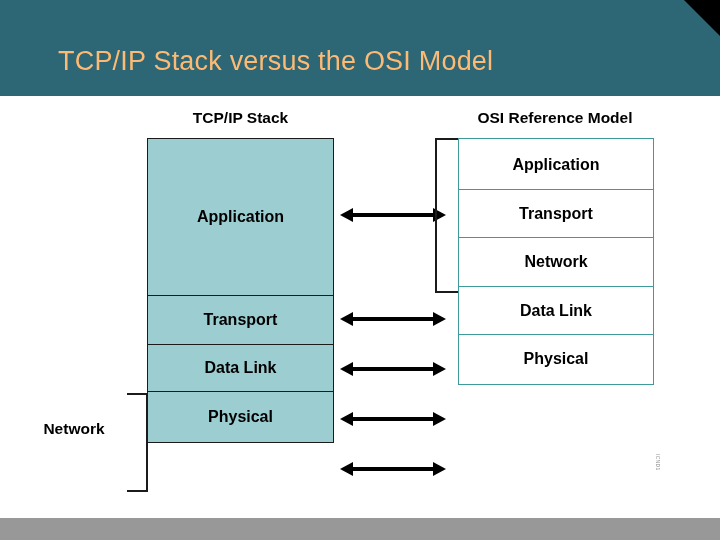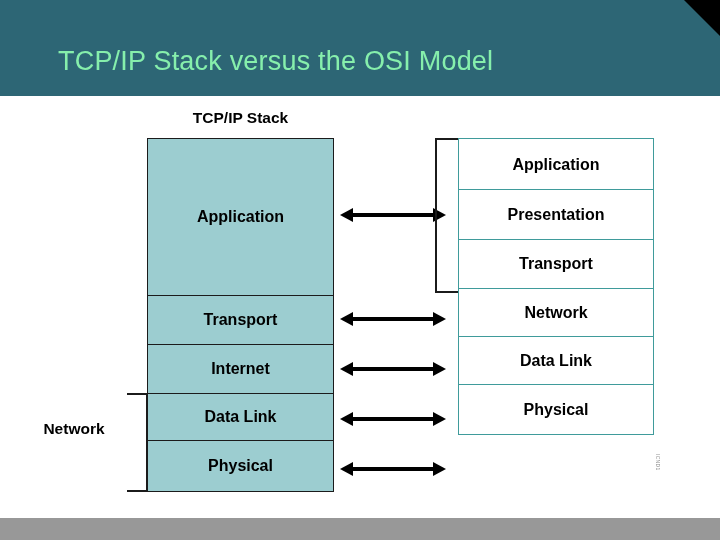--- a/index.html
+++ b/index.html
@@ -28,21 +28,21 @@
     position: absolute;
     right: 0; top: 0;
     width: 0; height: 0;
     border-top: 36px solid #000000;
     border-left: 36px solid transparent;
   }
   #slide-title {
     position: absolute;
     left: 58px;
     top: 46px;
-    color: #86efac;
+    color: #fdba74;
     font-size: 27px;
     font-weight: 400;
     letter-spacing: 0.2px;
     white-space: nowrap;
   }
 
   
   #slide-body {
     position: absolute;
     left: 0; top: 96px;
@@ -212,25 +212,25 @@
 <body>
 
 <div id="slide-header">
   <div id="header-corner"></div>
   <div id="slide-title">TCP/IP Stack versus the OSI Model</div>
 </div>
 
 <div id="slide-body">
 
   <div class="col-heading" id="tcpip-heading">TCP/IP Stack</div>
+  <div class="col-heading" id="osi-heading">OSI Reference Model</div>
 
   <div id="tcpip-stack">
     <div class="tcp-box" id="tcp-application">Application</div>
     <div class="tcp-box" id="tcp-transport">Transport</div>
-    <div class="tcp-box" id="tcp-internet">Internet</div>
     <div class="tcp-box" id="tcp-datalink">Data Link</div>
     <div class="tcp-box" id="tcp-physical">Physical</div>
   </div>
 
   <div id="network-access-bracket"></div>
   <div id="network-access-label">
     <div>Network</div>
   </div>
 
   <div class="arrow" id="arrow-application">
@@ -256,21 +256,20 @@
   <div class="arrow" id="arrow-physical">
     <span class="head-left"></span>
     <span class="shaft"></span>
     <span class="head-right"></span>
   </div>
 
   <div id="osi-upper-bracket"></div>
 
   <div id="osi-stack">
     <div class="osi-box" id="osi-application">Application</div>
-    <div class="osi-box" id="osi-presentation">Presentation</div>
     <div class="osi-box" id="osi-transport">Transport</div>
     <div class="osi-box" id="osi-network">Network</div>
     <div class="osi-box" id="osi-datalink">Data Link</div>
     <div class="osi-box" id="osi-physical">Physical</div>
   </div>
 
   <div id="watermark">ICND1</div>
 
 </div>
 

